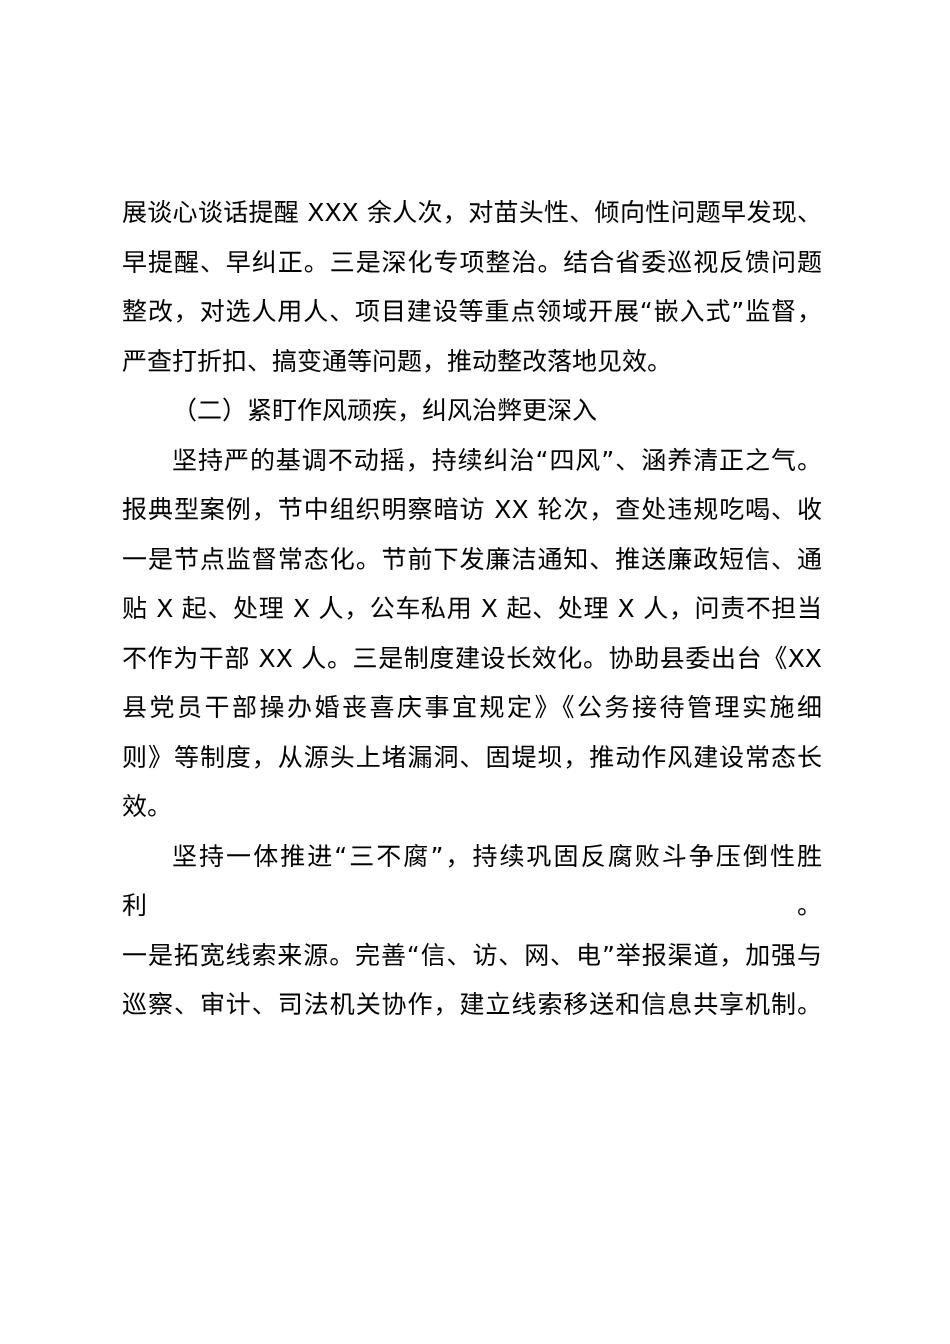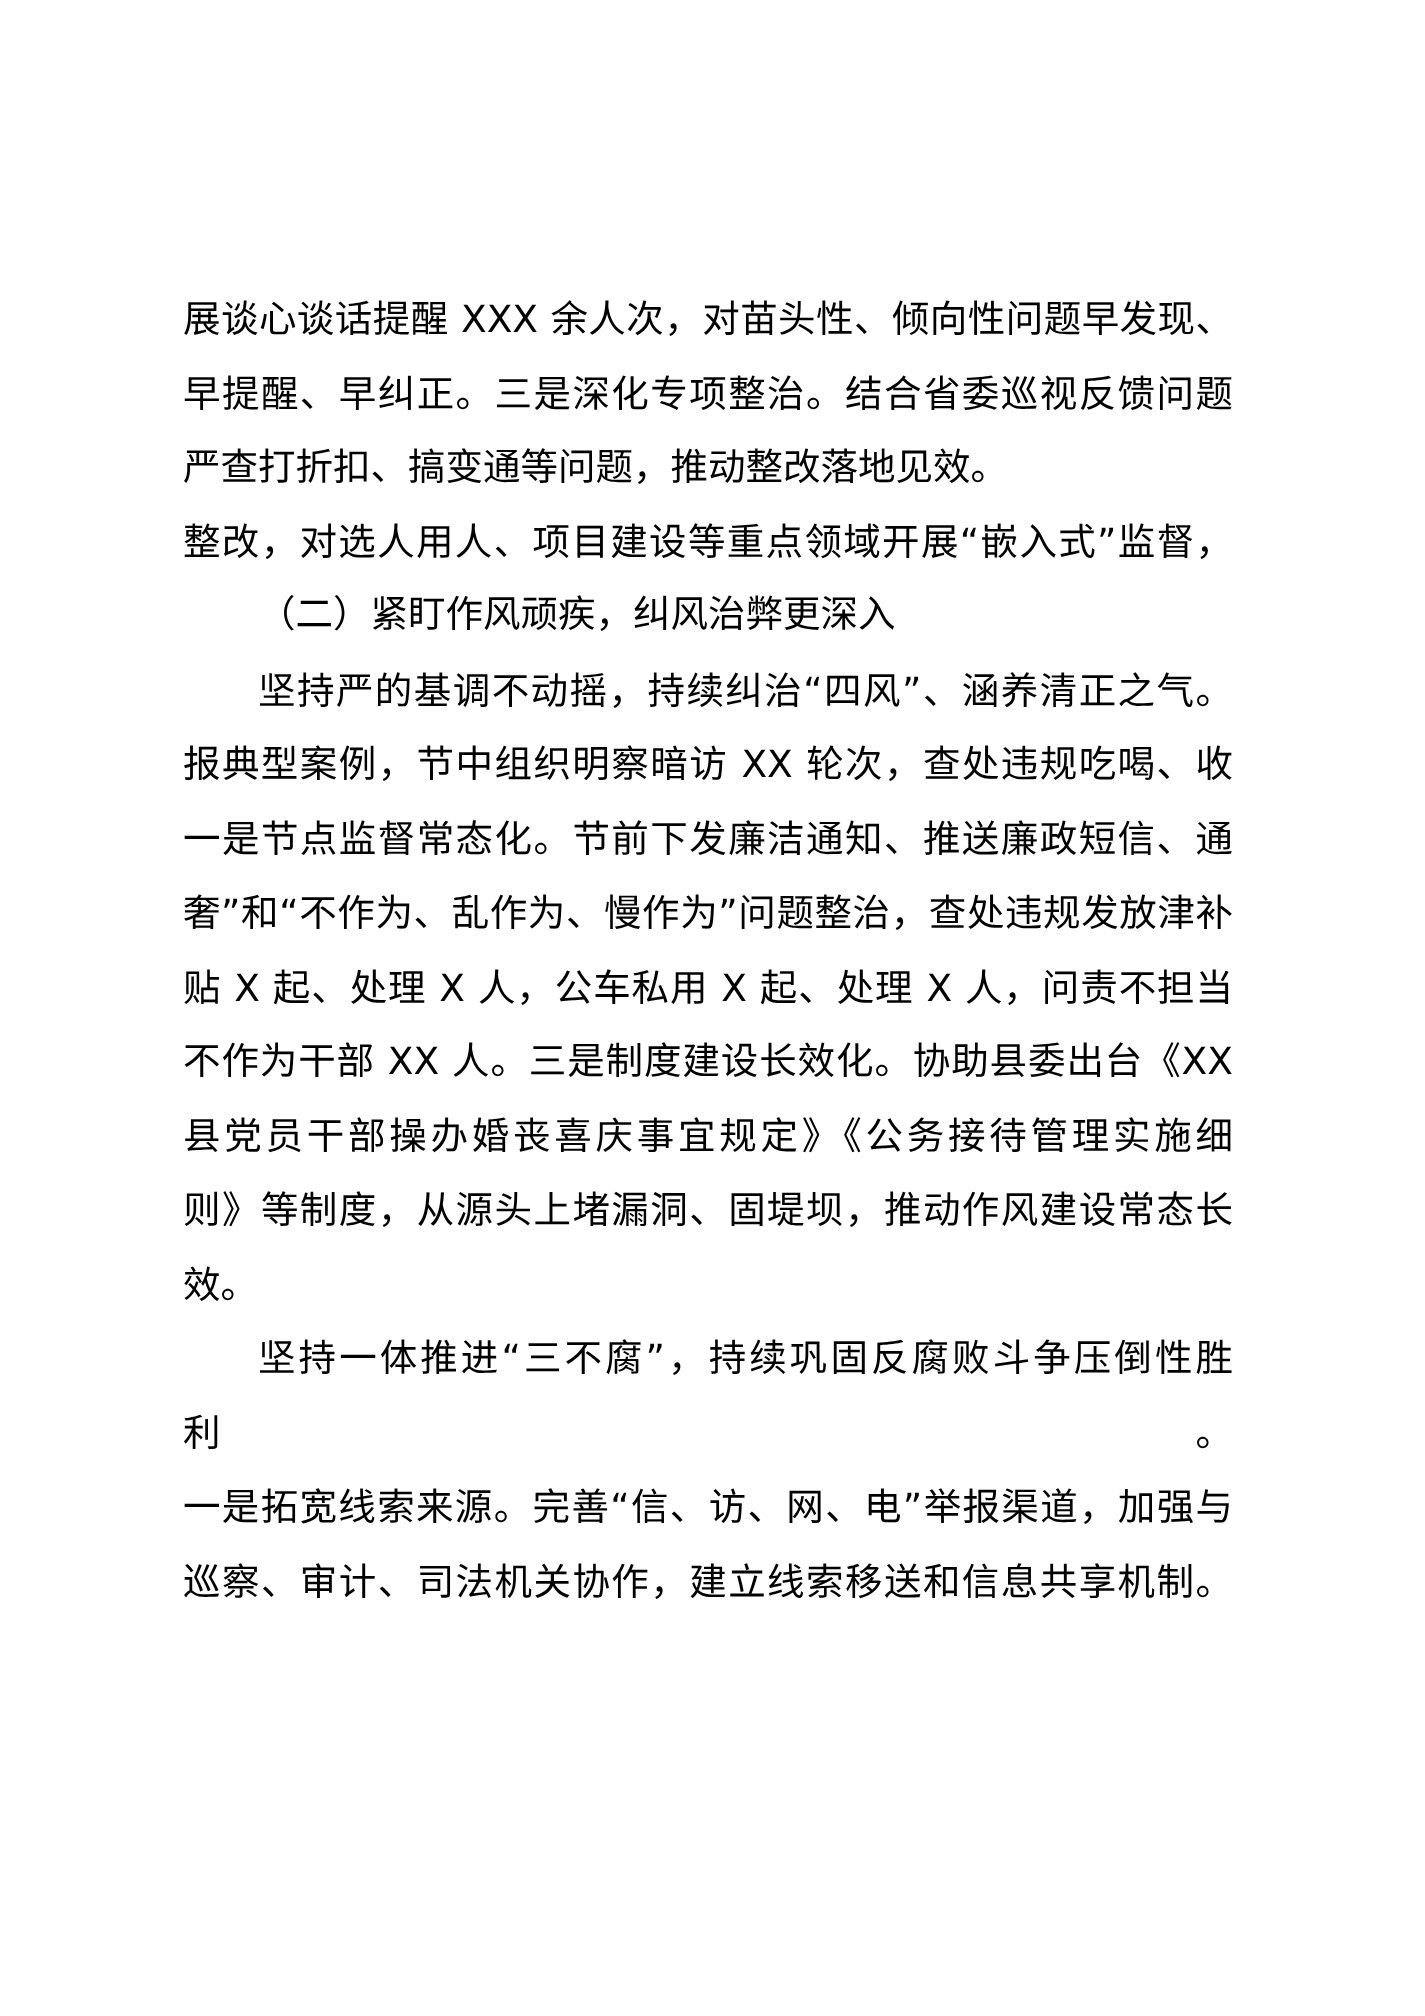--- a/index.html
+++ b/index.html
@@ -36,42 +36,40 @@
   }
   .line.para-first {
     text-indent: 2em;
   }
   .line.para-last,
   .block-heading .line {
     text-align-last: left;
   }
   .block-heading .line {
     text-align: center;
-    font-family: Liberation Serif, serif;
   }
 </style>
 </head>
 <body>
 
 <div class="page">
   <div class="doc">
       <div class="block block-paragraph">
         <div class="line">展谈心谈话提醒 XXX 余人次，对苗头性、倾向性问题早发现、</div>
         <div class="line">早提醒、早纠正。三是深化专项整治。结合省委巡视反馈问题</div>
+        <div class="line">整改，对选人用人、项目建设等重点领域开展“嵌入式”监督，</div>
         <div class="line para-last">严查打折扣、搞变通等问题，推动整改落地见效。</div>
-        <div class="line">整改，对选人用人、项目建设等重点领域开展“嵌入式”监督，</div>
       </div>
       <div class="block block-heading">
         <div class="line para-first para-last">（二）紧盯作风顽疾，纠风治弊更深入</div>
       </div>
       <div class="block block-paragraph">
         <div class="line para-first">坚持严的基调不动摇，持续纠治“四风”、涵养清正之气。</div>
         <div class="line">报典型案例，节中组织明察暗访 XX 轮次，查处违规吃喝、收</div>
         <div class="line">一是节点监督常态化。节前下发廉洁通知、推送廉政短信、通</div>
-        <div class="line">奢”和“不作为、乱作为、慢作为”问题整治，查处违规发放津补</div>
         <div class="line">贴 X 起、处理 X 人，公车私用 X 起、处理 X 人，问责不担当</div>
         <div class="line">不作为干部 XX 人。三是制度建设长效化。协助县委出台《XX</div>
         <div class="line">县党员干部操办婚丧喜庆事宜规定》《公务接待管理实施细</div>
         <div class="line">则》等制度，从源头上堵漏洞、固堤坝，推动作风建设常态长</div>
         <div class="line para-last">效。</div>
       </div>
       <div class="block block-paragraph">
         <div class="line para-first">坚持一体推进“三不腐”，持续巩固反腐败斗争压倒性胜利。</div>
         <div class="line">一是拓宽线索来源。完善“信、访、网、电”举报渠道，加强与</div>
         <div class="line">巡察、审计、司法机关协作，建立线索移送和信息共享机制。</div>

